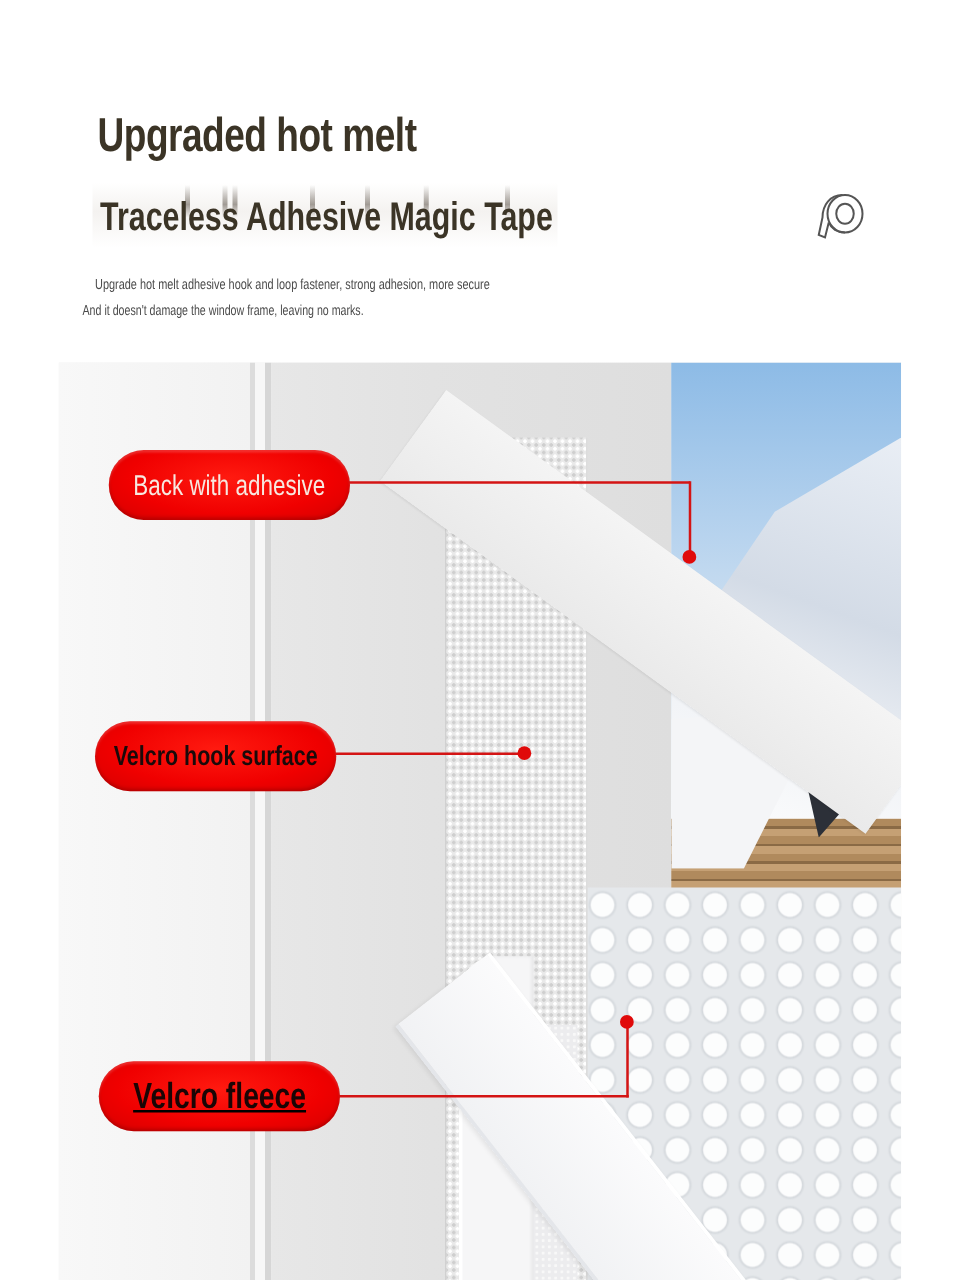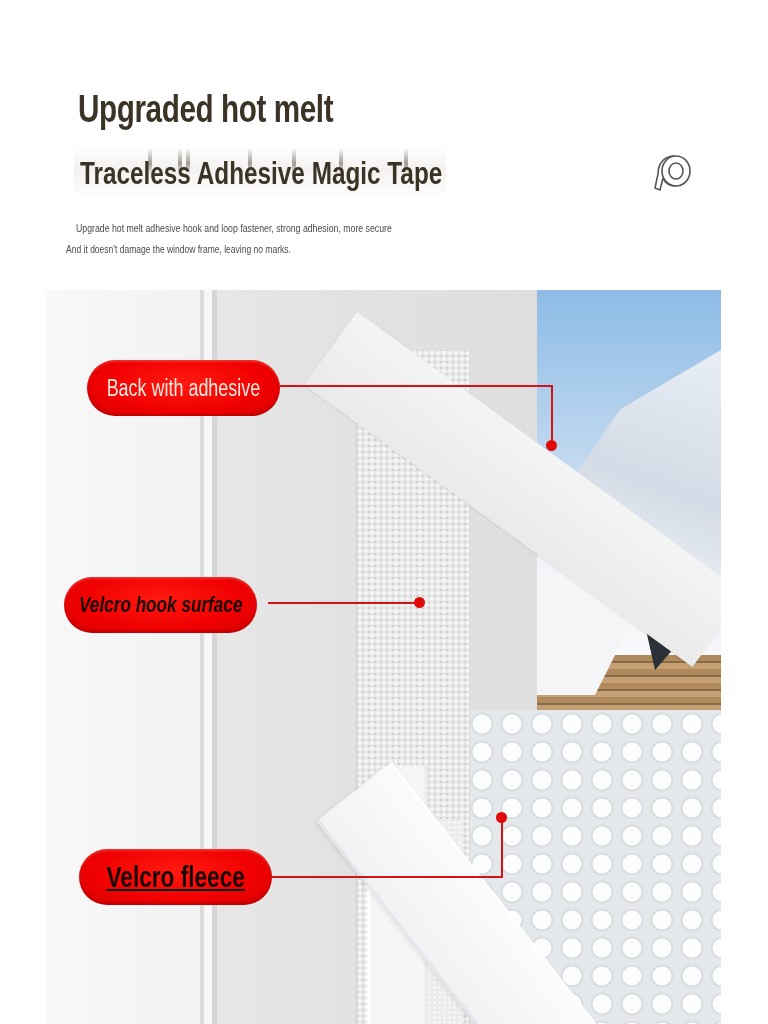--- a/index.html
+++ b/index.html
@@ -91,21 +91,21 @@
 
     .pill {
       position: absolute; height: 56px; border-radius: 28px;
       background: radial-gradient(ellipse at 50% 40%, #ff1a10 0%, #f00000 60%, #d40000 100%);
       box-shadow: inset 0 -2px 3px rgba(0,0,0,0.18), inset 0 2px 2px rgba(255,255,255,0.18);
       display: flex; align-items: center; justify-content: center; overflow: hidden;
     }
     .pill span { font-weight: 700; display: inline-block; transform: scaleX(0.78); white-space: nowrap; }
     .pill-1 { left: 87px; top: 360px; width: 193px; }
     .pill-1 span { color: #f7e8e0; font-size: 23px; font-weight: 400; }
-    .pill-2 { left: 64px; top: 577px; width: 193px; font-style: italic; }
+    .pill-2 { left: 76px; top: 577px; width: 193px; }
     .pill-2 span { color: #1a0a0a; font-size: 22px; }
     .pill-3 { left: 79px; top: 849px; width: 193px; text-decoration: underline; }
     .pill-3 span { color: #1a0505; font-size: 29px; }
 
     .leader { position: absolute; background: #d41414; }
     .dot { position: absolute; width: 11px; height: 11px; border-radius: 50%; background: #e00a0a; }
   </style>
 </head>
 <body>
 

